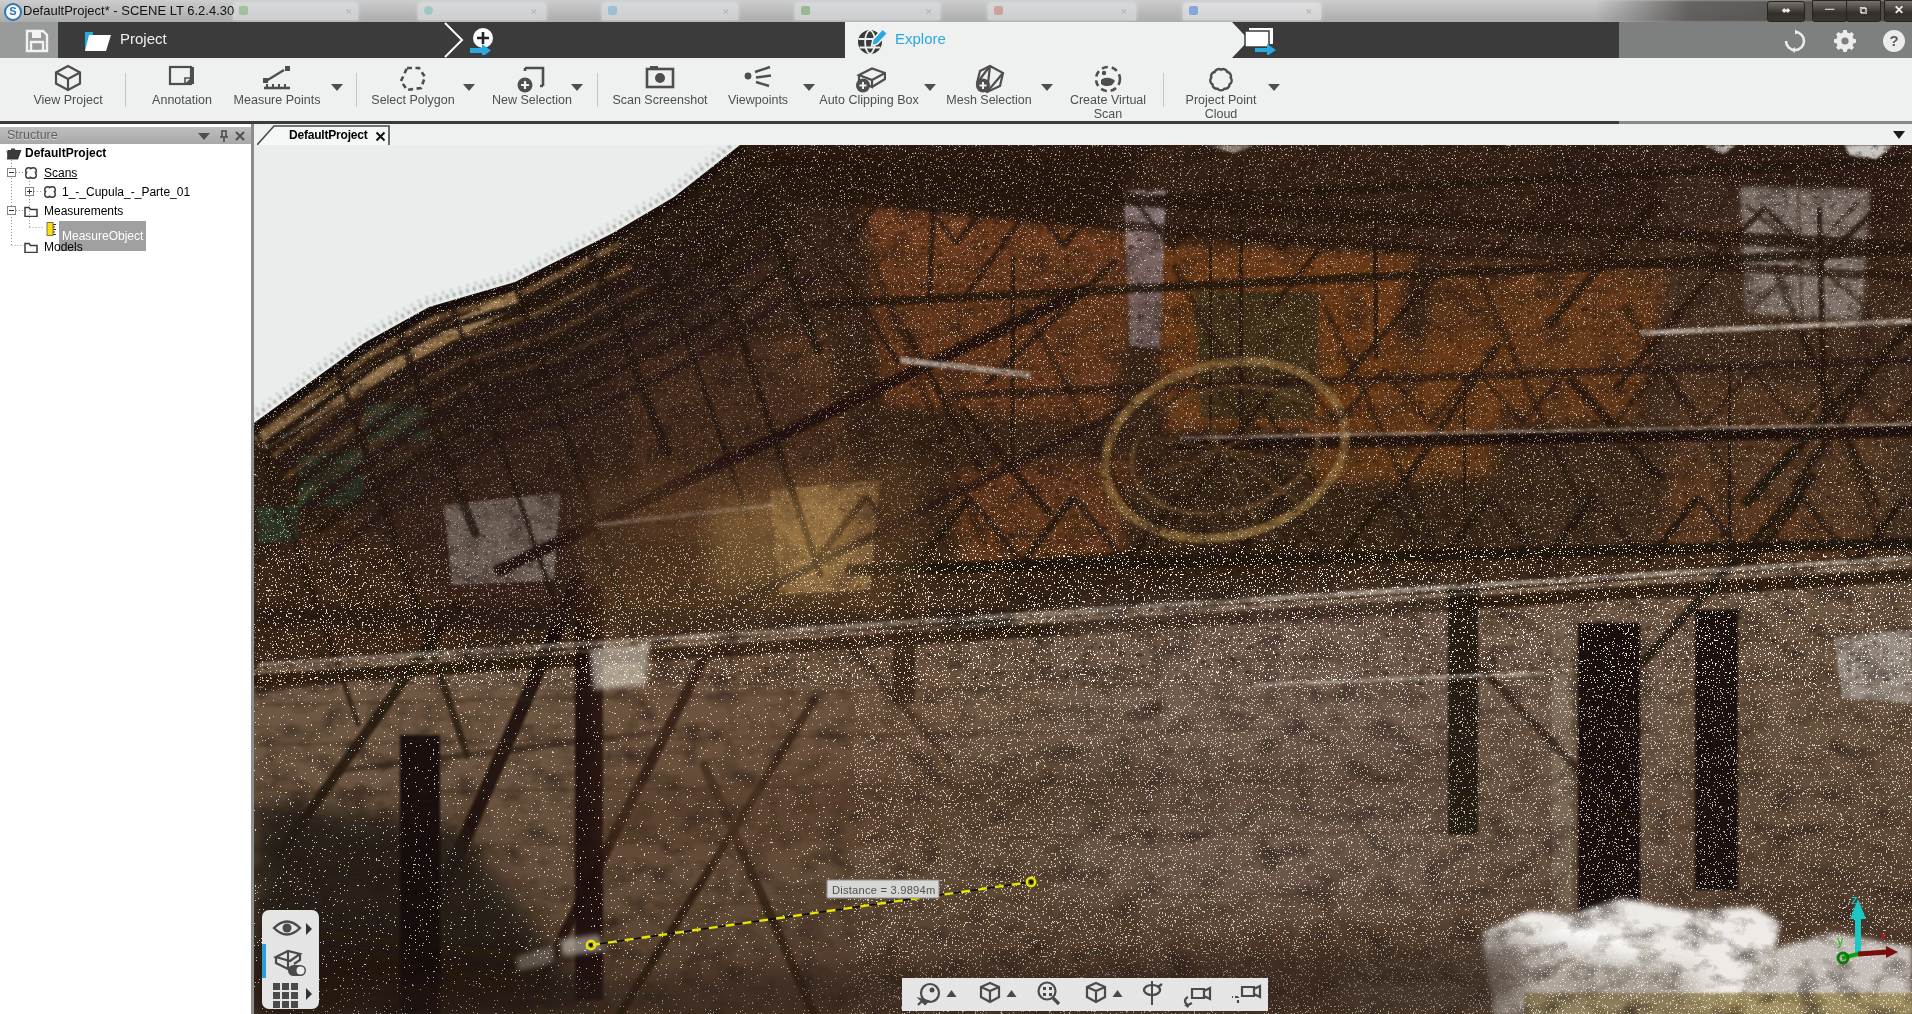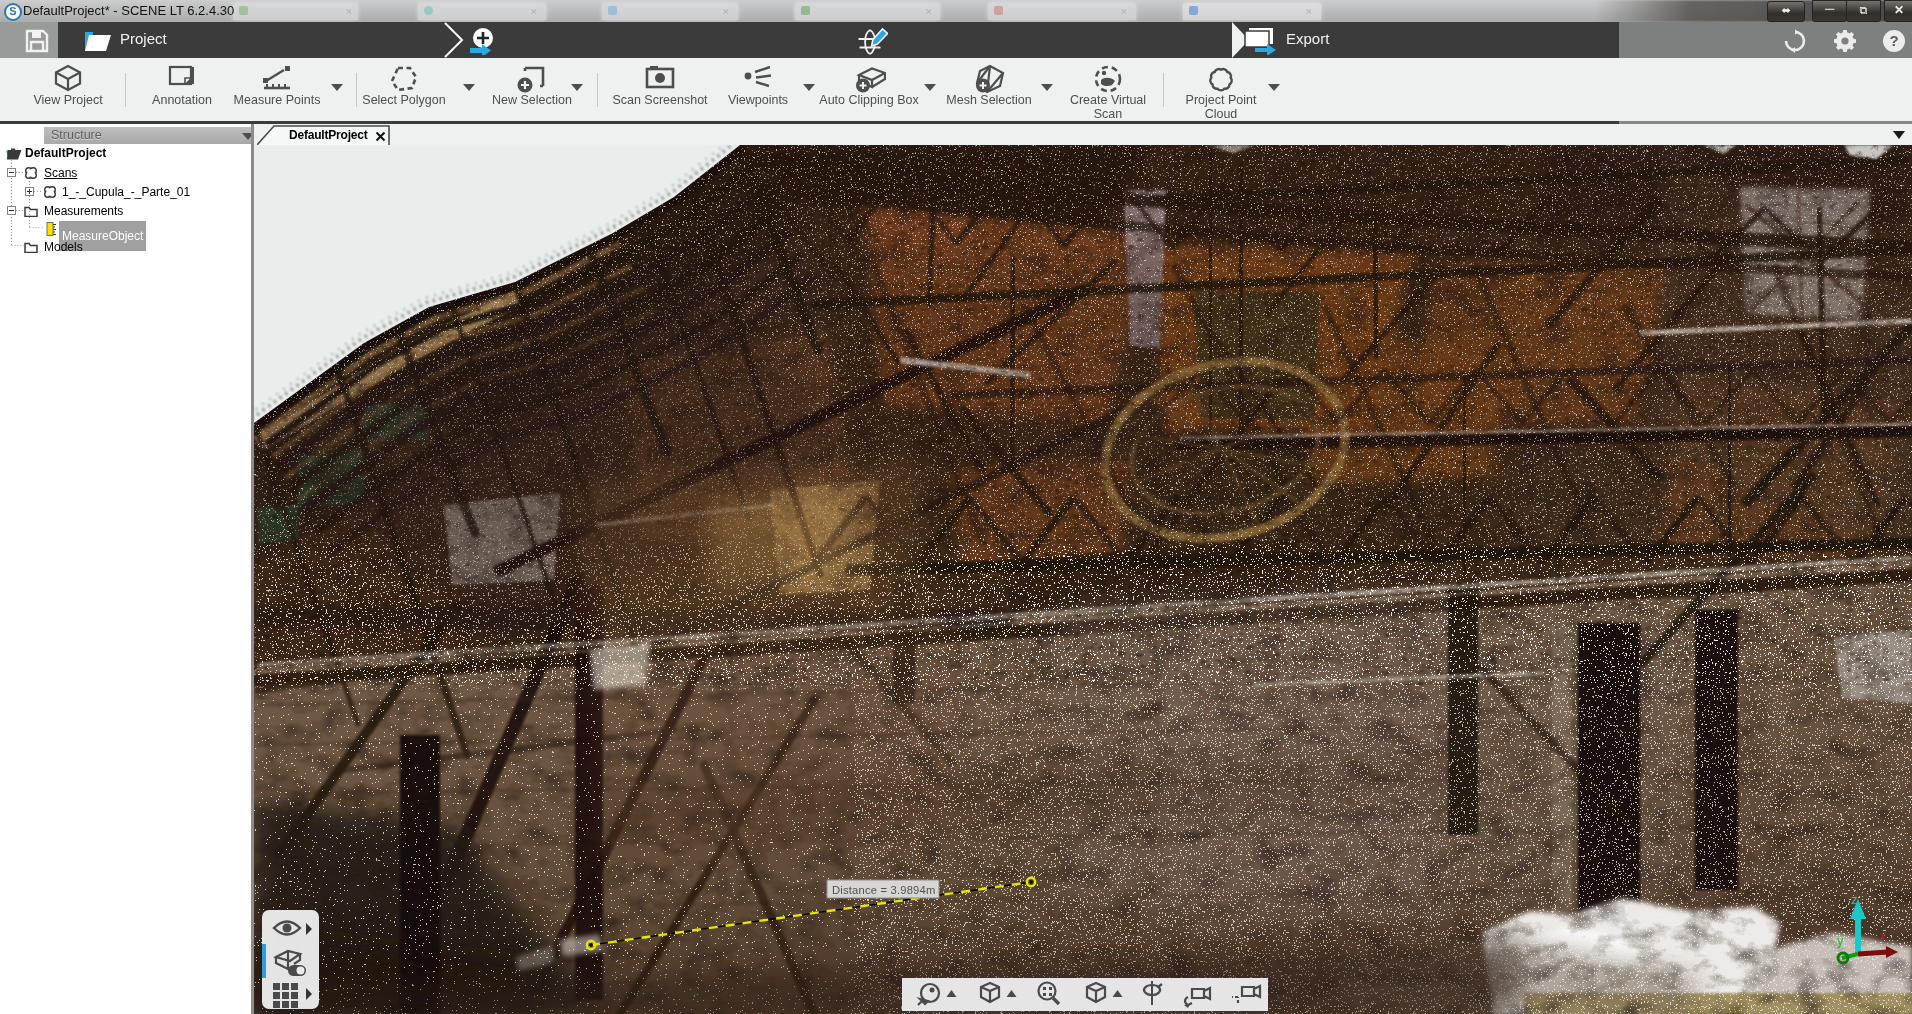--- a/index.html
+++ b/index.html
@@ -27,21 +27,21 @@
   #toolbar{position:absolute;left:0;top:58px;width:1912px;height:63px;background:#eff0f0;}
   #toolbline{position:absolute;left:0;top:121px;width:1619px;height:3px;background:#3b3b3b;}
   #toolbline2{position:absolute;left:1619px;top:121px;width:293px;height:3px;background:#87888a;}
   .tbtn{position:absolute;top:0;height:63px;color:#4e4e4e;font-size:12.5px;text-align:center;}
   .tbtn .ic{position:absolute;top:6px;left:50%;transform:translateX(-50%);}
   .tbtn .tl{position:absolute;top:35px;width:220px;left:50%;transform:translateX(-50%);line-height:14px;}
   .tsep{position:absolute;top:15px;width:1px;height:34px;background:#c6c6c6;}
   .drop{position:absolute;width:0;height:0;border-left:6.5px solid transparent;border-right:6.5px solid transparent;border-top:7.5px solid #4e4e4e;}
   #structure{position:absolute;left:0;top:124px;width:251px;height:890px;background:#fff;}
   #structhead{position:absolute;left:0;top:3px;width:251px;height:17px;
-    background:linear-gradient(180deg,#bebebe,#a8a8a8);margin-left:44px;}
+    background:linear-gradient(180deg,#bebebe,#a8a8a8);}
   #structhead .t{position:absolute;left:7px;top:1px;font-size:12.5px;color:#5e5e5e;text-shadow:0 1px 0 #d8d8d8;}
   #panediv{position:absolute;left:251px;top:124px;width:3px;height:890px;background:#8a8c8e;}
   .trow{position:absolute;font-size:12px;color:#000;white-space:nowrap;}
   #viewport{position:absolute;left:254px;top:124px;width:1658px;height:890px;background:#eff0f0;}
   #vtab{position:absolute;left:3px;top:1px;width:134px;height:20px;}
   #vtablbl{position:absolute;left:35px;top:4px;font-size:12px;font-weight:bold;color:#000;letter-spacing:-0.2px;}
   #scene{position:absolute;left:0;top:21px;width:1658px;height:869px;}
 </style>
 </head>
 <body>
@@ -72,22 +72,22 @@
     <div class="winbtn" style="left:1812px;width:33px;height:20px;border-radius:0 0 3px 3px;font-size:13px;line-height:15px;">─</div>
     <div class="winbtn" style="left:1846px;width:33px;height:20px;border-radius:0 0 3px 3px;font-size:11px;line-height:19px;">⧉</div>
     <div class="winbtn" style="left:1884px;width:28px;height:20px;border-radius:0 0 3px 3px;font-size:12px;line-height:19px;font-weight:bold;">✕</div>
   </div>
   <div id="ribbontabs">
     <div id="savebox"></div>
       <div id="tabgray"></div>
     <div class="rtab" style="left:58px;width:395px;">
         <span class="lbl" style="left:62px">Project</span>
       </div>
-    <div class="rtab" style="left:1232px;width:387px;">
-        <span class="lbl" style="left:54px">Export</span>
+    <div class="rtab" id="tab-explore">
+        <span class="lbl" style="left:50px">Explore</span>
       </div>
     <svg class="csvg" style="left:443px" width="22" height="36">
         <path d="M2 1 L19 18 L2 35" fill="none" stroke="#fff" stroke-width="2"></path>
       </svg>
     <svg class="csvg" style="left:828px" width="20" height="36">
         <path d="M0 0 L17 18 L0 36 Z" fill="#3b3b3b"></path>
       </svg>
     <svg class="csvg" style="left:1232px" width="20" height="36">
         <path d="M0 0 L17 18 L0 36 Z" fill="#eff0f0"></path>
       </svg>
@@ -163,21 +163,21 @@
         <path d="M4 17 L22 6" stroke="#4e4e4e" stroke-width="2.4"></path>
         <rect x="1" y="14" width="5" height="5" fill="#4e4e4e"></rect>
           <rect x="23" y="2" width="5" height="5" fill="#4e4e4e"></rect>
         <path d="M2 24 h26" stroke="#4e4e4e" stroke-width="2.6"></path>
         <path d="M5 24 v-4 M11 24 v-4 M17 24 v-4 M23 24 v-4" stroke="#4e4e4e" stroke-width="2"></path>
       </svg>
       <div class="tl">Measure Points</div>
     </div>
     <div class="drop" style="left:331px;top:26px"></div>
     <div class="tsep" style="left:356px"></div>
-    <div class="tbtn" style="left:344px;width:120px;">
+    <div class="tbtn" style="left:353px;width:120px;">
       <svg class="ic" width="30" height="30" viewBox="0 0 30 30">
         <path d="M9 4 L21 4 L27 13 L23 24 L9 26 L3 17 Z" fill="none" stroke="#4e4e4e" stroke-width="2.6" stroke-dasharray="5 3.5"></path>
       </svg>
       <div class="tl">Select Polygon</div>
     </div>
     <div class="drop" style="left:463px;top:26px"></div>
     <div class="tbtn" style="left:472px;width:120px;">
       <svg class="ic" width="30" height="30" viewBox="0 0 30 30">
         <path d="M8 4 h18 v18" fill="none" stroke="#4e4e4e" stroke-width="2.6"></path>
         <path d="M26 22 v0" stroke="#4e4e4e"></path>

